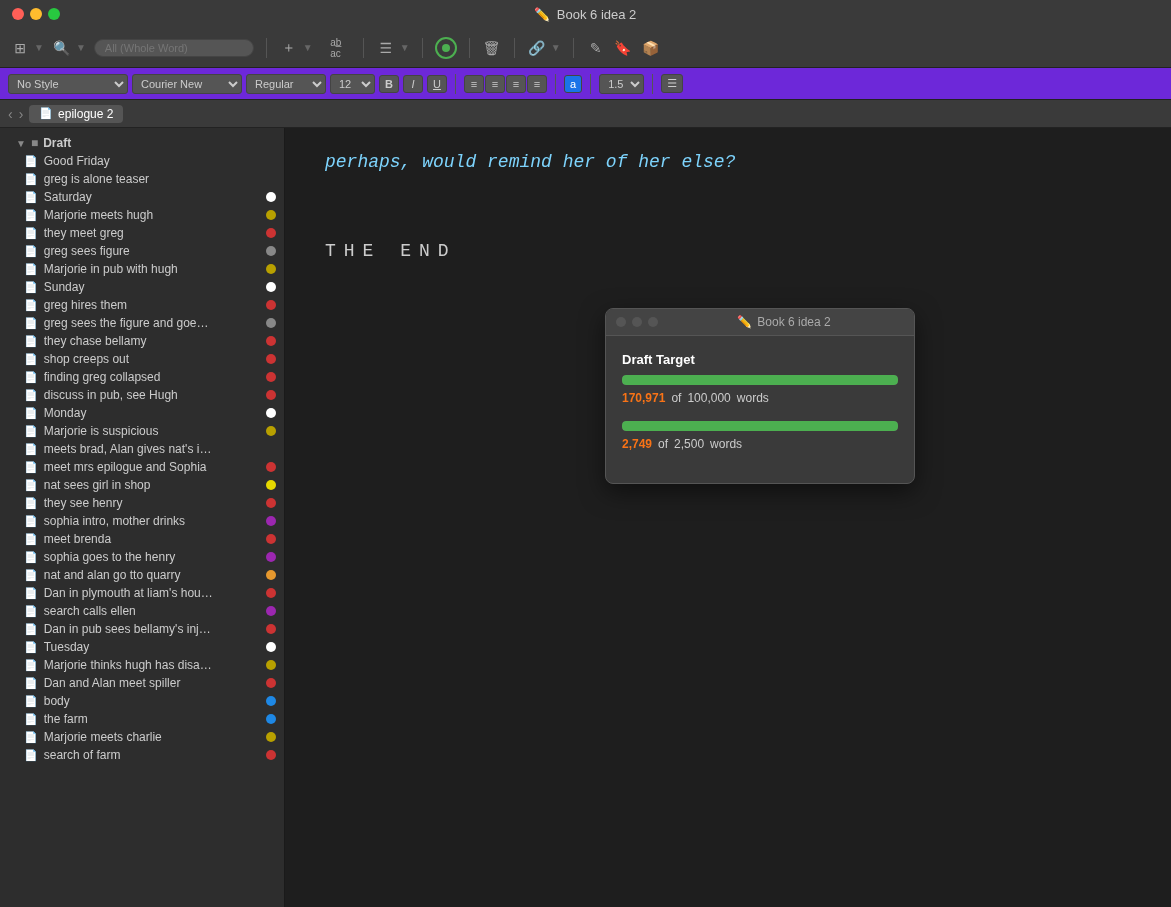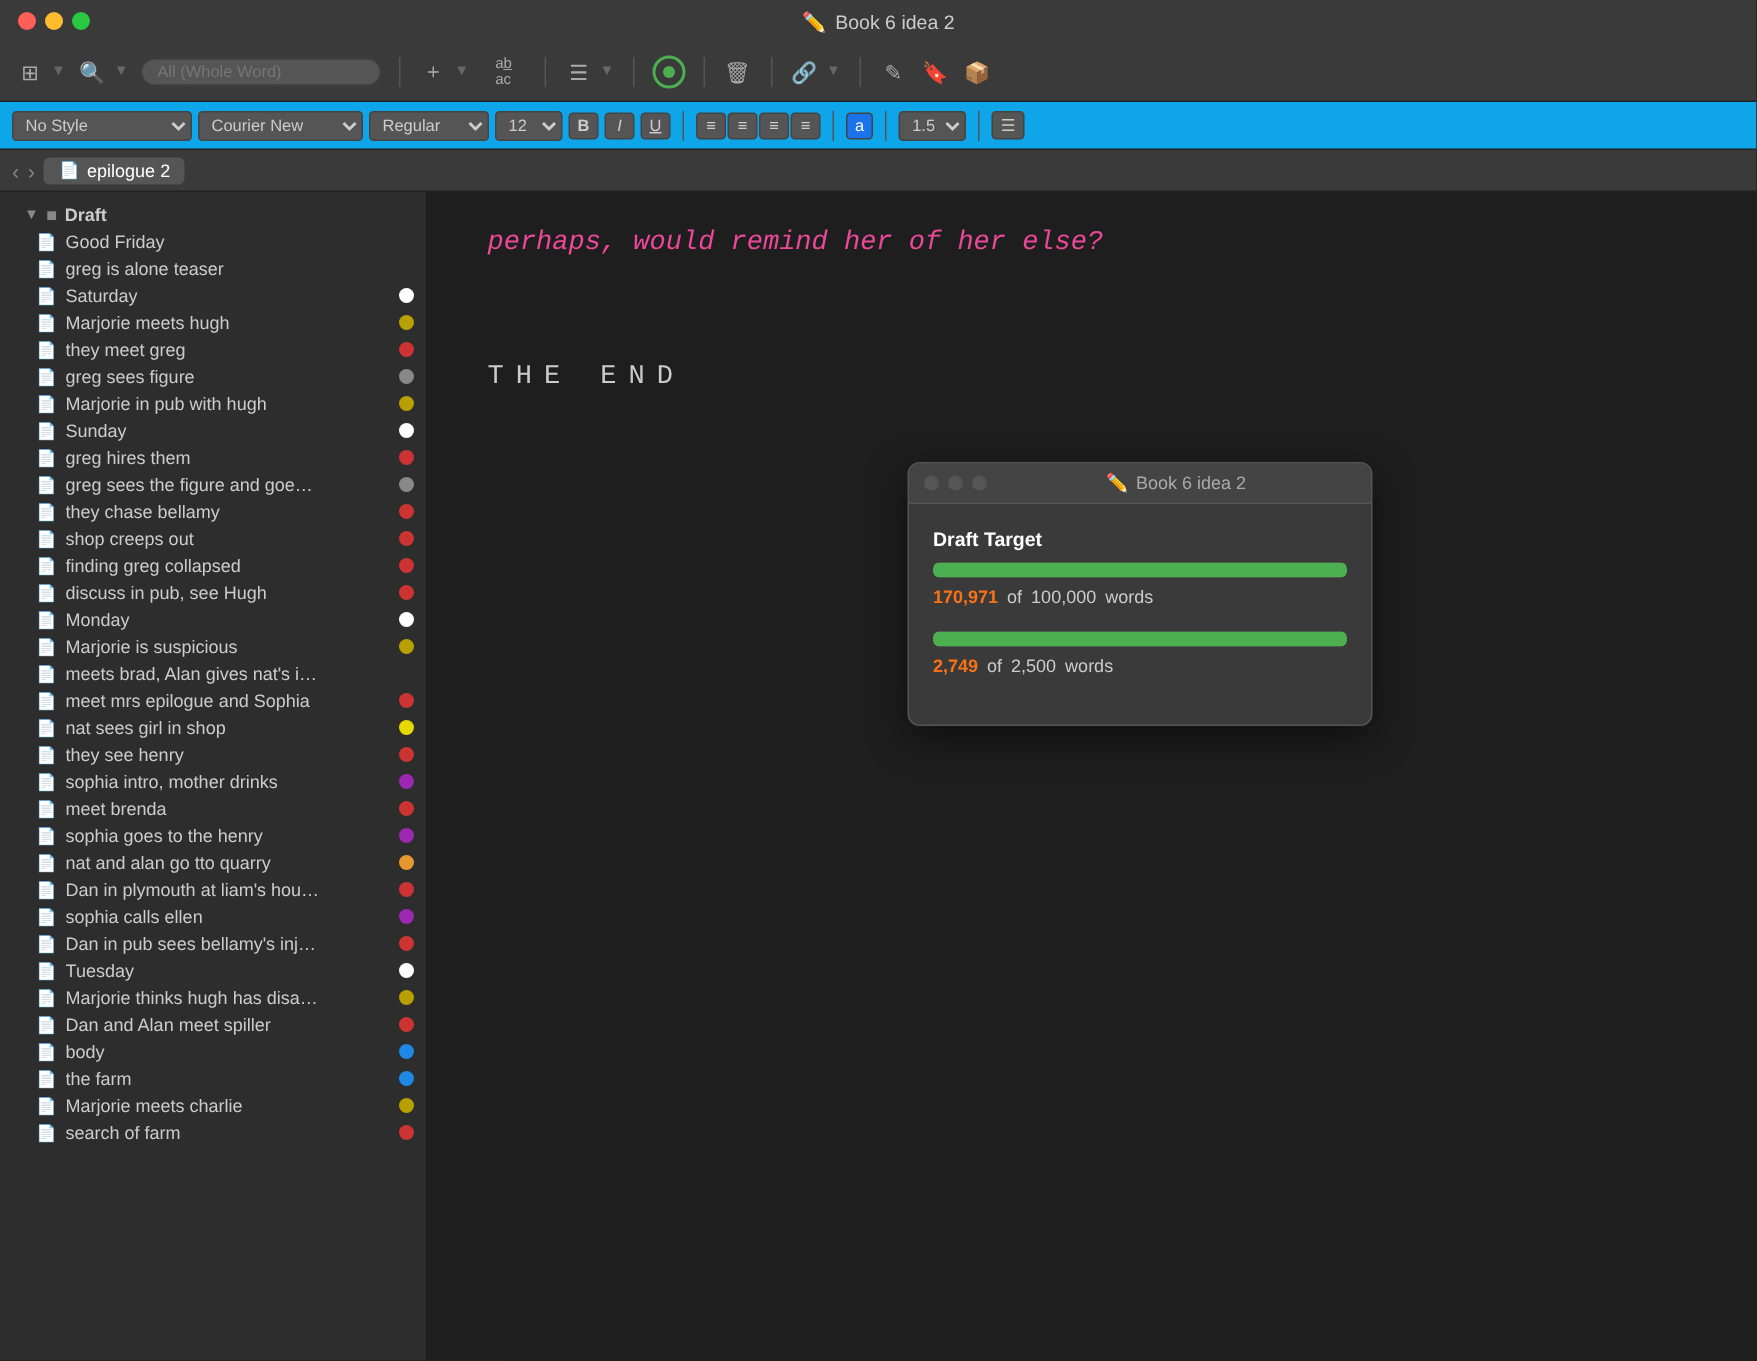--- a/index.html
+++ b/index.html
@@ -87,21 +87,21 @@
     }
     .target-ring-inner {
       width: 8px; height: 8px;
       background: #4caf50;
       border-radius: 50%;
     }
 
     
     .format-bar {
       height: 32px;
-      background: #0ea5e9;
+      background: #6d28d9;
       border-bottom: 1px solid #222;
       display: flex;
       align-items: center;
       padding: 0 8px;
       gap: 4px;
     }
     .format-select {
       background: #555;
       border: 1px solid #444;
       color: #ccc;
@@ -229,21 +229,21 @@
       position: relative;
       padding: 20px 40px;
     }
     .editor-content {
       color: #ddd;
       font-family: 'Courier New', monospace;
       font-size: 14px;
       line-height: 1.6;
     }
     .editor-faded {
-      color: #ec4899;
+      color: #7dd3fc;
       font-size: 18px;
       font-style: italic;
     }
     .editor-end {
       color: #ccc;
       font-size: 18px;
       letter-spacing: 8px;
       margin-top: 60px;
     }
 
@@ -582,21 +582,21 @@
           <span class="item-label">nat and alan go tto quarry</span>
           <span class="color-dot" style="background: rgb(230, 152, 46);"></span>
         </div>
         <div class="sidebar-item">
           <span class="doc-icon">📄</span>
           <span class="item-label">Dan in plymouth at liam's hou…</span>
           <span class="color-dot" style="background: rgb(204, 51, 51);"></span>
         </div>
         <div class="sidebar-item">
           <span class="doc-icon">📄</span>
-          <span class="item-label">sophia calls ellen</span>
+          <span class="item-label">search calls ellen</span>
           <span class="color-dot" style="background: rgb(156, 39, 176);"></span>
         </div>
         <div class="sidebar-item">
           <span class="doc-icon">📄</span>
           <span class="item-label">Dan in pub sees bellamy's inj…</span>
           <span class="color-dot" style="background: rgb(204, 51, 51);"></span>
         </div>
         <div class="sidebar-item">
           <span class="doc-icon">📄</span>
           <span class="item-label">Tuesday</span>

